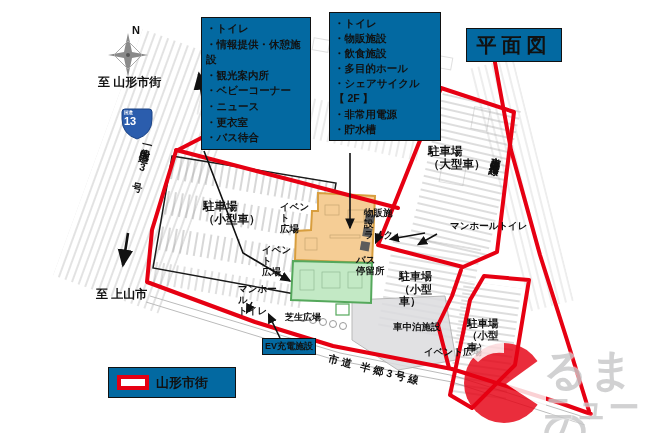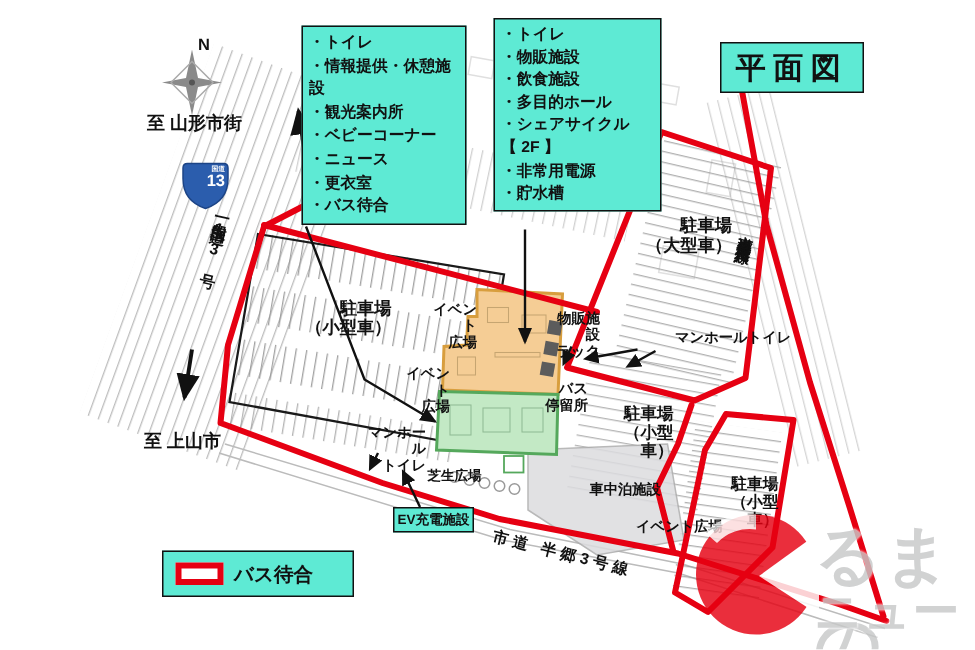--- a/index.html
+++ b/index.html
@@ -1,21 +1,21 @@
 <!DOCTYPE html>
 <html><head>
 <meta charset="utf-8">
 <style>
   html,body{margin:0;padding:0;background:#fff;}
   .canvas{position:relative;width:650px;height:433px;background:#ffffff;overflow:hidden;
           font-family:"Liberation Sans","DejaVu Sans",sans-serif;color:#1a1a1a;}
   .abs{position:absolute;}
   .lbl{position:absolute;font-weight:bold;color:#111;white-space:pre-line;line-height:1.15;}
-  .ctr{text-align:right;}
-  .box{position:absolute;background:#5eead4;border:1.5px solid #111;font-weight:bold;color:#111;}
+  .ctr{text-align:left;}
+  .box{position:absolute;background:#0369a1;border:1.5px solid #111;font-weight:bold;color:#111;}
   .listbox{padding:3px 4px;font-size:10.5px;line-height:15.6px;letter-spacing:0px;}
   .titlebox{display:flex;align-items:center;justify-content:center;font-size:20px;letter-spacing:5px;}
   .legendbox{display:flex;align-items:center;gap:7px;padding:0 8px;font-size:13px;}
   .legend-swatch{width:24px;height:7px;border:4px solid #e60012;background:#fff;}
   .evbox{display:flex;align-items:center;justify-content:center;font-size:9px;border-width:1px;}
   .vtext{writing-mode:vertical-rl;text-orientation:upright;}
   .wm-txt{position:absolute;font-weight:bold;color:#c7c8c9;
           text-shadow:0 0 2px #fff,0 0 2px #fff;letter-spacing:1px;}
   svg{position:absolute;left:0;top:0;}
 </style>
@@ -200,25 +200,25 @@
     <div>・トイレ</div>
     <div>・物販施設</div>
     <div>・飲食施設</div>
     <div>・多目的ホール</div>
     <div>・シェアサイクル</div>
     <div>【 2F 】</div>
     <div>・非常用電源</div>
     <div>・貯水槽</div>
   </div>
 
-  <div class="box titlebox" style="left:480px;top:28px;width:94px;height:32px;">平面図</div>
+  <div class="box titlebox" style="left:466px;top:28px;width:94px;height:32px;">平面図</div>
 
   <div class="box legendbox" style="left:108px;top:367px;width:110px;height:29px;">
     <span class="legend-swatch"></span>
-    <span>バス待合</span>
+    <span>山形市街</span>
   </div>
 
   <div class="abs" style="left:0;top:0;width:650px;height:433px;opacity:0.82;pointer-events:none;">
     <svg width="650" height="433" viewBox="0 0 650 433">
       <circle cx="504" cy="383" r="40" fill="#e60012"></circle>
       <polygon points="546,355 506,384 546,410" fill="#ffffff"></polygon>
       <path d="M470,355 A40,40 0 0 1 504,343 L504,353 A30,30 0 0 0 478,362 Z" fill="#ffffff" opacity="0.85"></path>
     </svg>
     <div class="wm-txt" style="left:543px;top:341px;font-size:44px;">るまの</div>
     <div class="wm-txt" style="left:543px;top:387px;font-size:31px;">ニュース</div>

